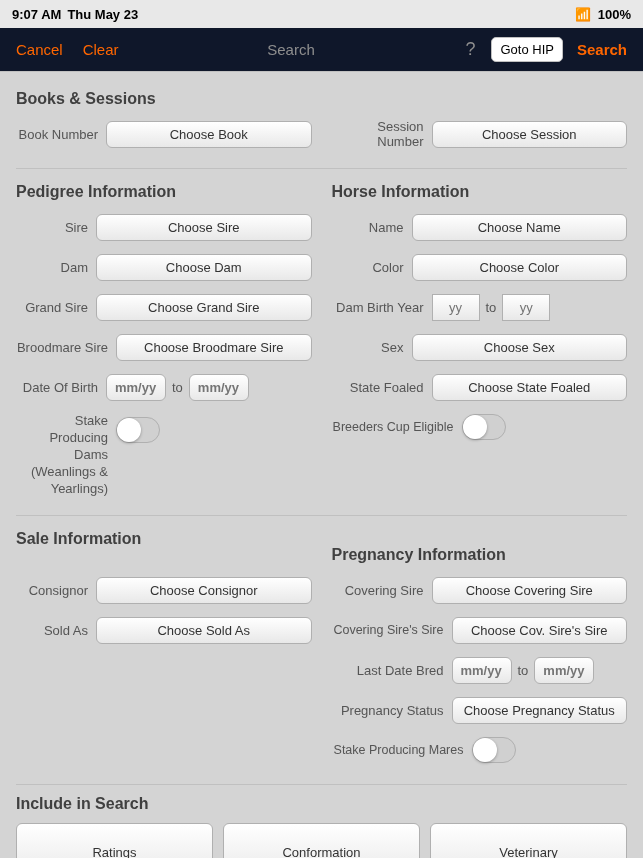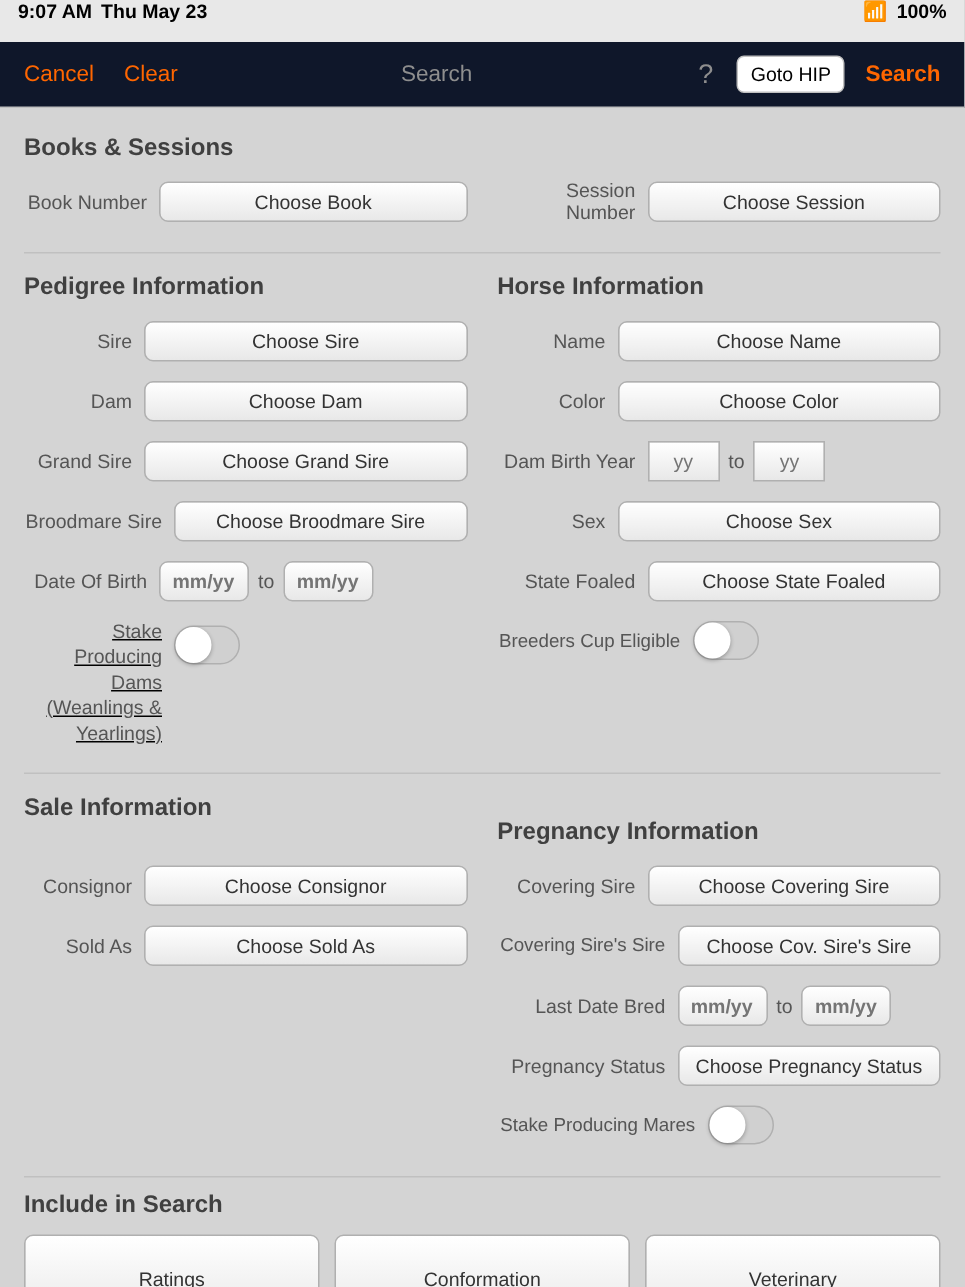--- a/index.html
+++ b/index.html
@@ -10,21 +10,21 @@
       min-height: 858px;
       font-size: 14px;
       color: #000;
     }
 
     
     .status-bar {
       background: #e8e8e8;
       height: 28px;
       display: flex;
-      align-items: flex-start;
+      align-items: center;
       justify-content: space-between;
       padding: 0 12px;
       font-size: 13px;
       font-weight: 600;
     }
     .status-left { display: flex; gap: 6px; align-items: center; }
     .status-right { display: flex; gap: 6px; align-items: center; }
 
     
     .toolbar {
@@ -358,21 +358,21 @@
     <div class="col-right">
       <div class="form-row">
         <span class="form-label label-w90" style="width:100px;">State Foaled</span>
         <button class="choose-btn">Choose State Foaled</button>
       </div>
     </div>
   </div>
 
   <div class="two-col">
     <div class="col-left">
-      <div class="form-row" style="align-items:flex-start; padding-top:2px;text-decoration:underline;">
+      <div class="form-row" style="align-items:flex-start; padding-top:2px;">
         <div class="stake-label">Stake Producing<br>Dams<br>(Weanlings &amp;<br>Yearlings)</div>
         <div class="toggle-wrap" style="padding-top:4px;">
           <div class="toggle">
             <div class="toggle-knob"></div>
           </div>
         </div>
       </div>
     </div>
     <div class="col-right">
       <div class="form-row">

